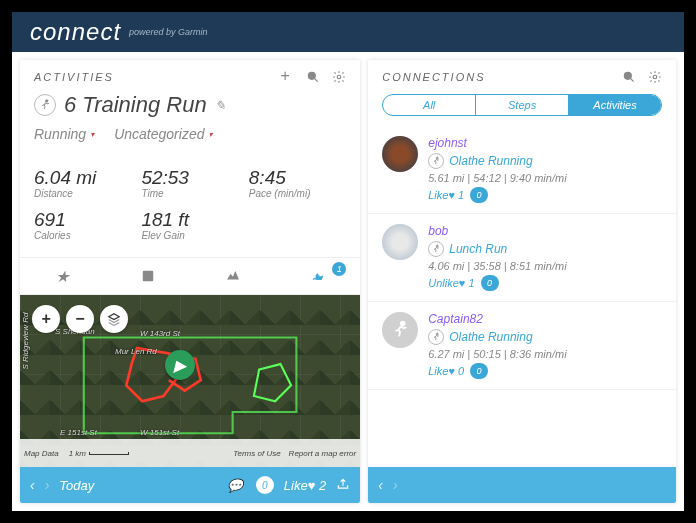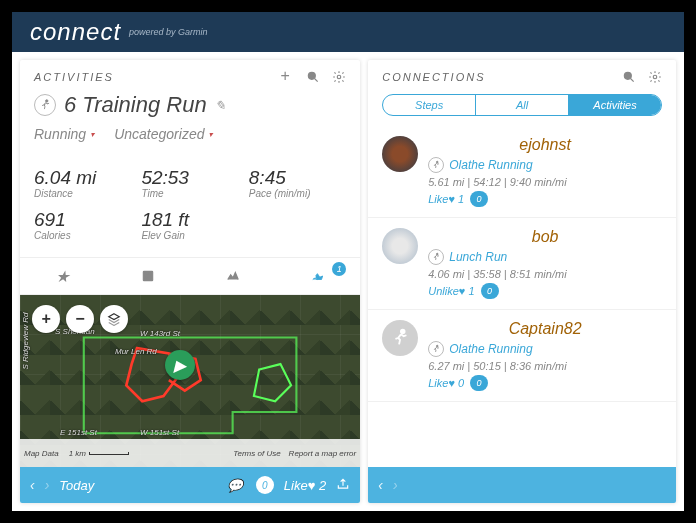--- a/index.html
+++ b/index.html
@@ -66,21 +66,21 @@
   .seg.active { background: #3aa7d8; color: #fff; }
   .seg:not(:last-child) { border-right: 1px solid #3aa7d8; }
 
   .conn-item { display: flex; gap: 10px; padding: 10px 14px; border-bottom: 1px solid #f0f0f0; }
   .avatar { width: 36px; height: 36px; border-radius: 50%; background: #ccc; flex-shrink: 0; display: flex; align-items: center; justify-content: center; color: #666; }
   .av1 { background: radial-gradient(circle, #8a4a2a 30%, #2a3a4a 100%); }
   .av2 { background: radial-gradient(circle, #e8e8e8 30%, #a8b8c8 100%); }
   .av3 { background: #d0d0d0; }
   .av3 svg { width: 22px; height: 22px; }
   .conn-body { flex: 1; font-size: 11px; color: #888; }
-  .conn-name { color: #a16207; font-size: 16px; margin-bottom: 3px; text-align: center; }
+  .conn-name { color: #8b5cf6; font-size: 12px; margin-bottom: 3px; }
   .conn-act { display: flex; align-items: center; gap: 5px; margin-bottom: 3px; }
   .conn-act-name { color: #3aa7d8; font-size: 12px; }
   .round-icon-sm { width: 16px; height: 16px; border: 1px solid #bbb; border-radius: 50%; display: inline-flex; align-items: center; justify-content: center; color: #888; font-size: 9px; }
   .conn-stats { font-size: 11px; color: #888; margin-bottom: 3px; }
   .like-row { display: flex; align-items: center; gap: 6px; }
   .like-link { color: #3aa7d8; font-size: 11px; cursor: pointer; }
   .comment-bubble { background: #3aa7d8; color: #fff; font-size: 9px; width: 18px; height: 16px; border-radius: 8px; display: inline-flex; align-items: center; justify-content: center; position: relative; }
   .comment-bubble::after { content: ""; position: absolute; bottom: -3px; left: 4px; border: 3px solid transparent; border-top-color: #3aa7d8; }
 
   svg.ico { width: 14px; height: 14px; fill: currentColor; stroke: currentColor; }
@@ -232,22 +232,22 @@
                   <line x1="15" y1="15" x2="20" y2="20"></line>
                 </svg></span>
           <span><svg class="ico" viewBox="0 0 24 24">
                   <circle cx="12" cy="12" r="3" fill="none" stroke-width="2"></circle>
                   <path d="M12 2v3M12 19v3M4.2 4.2l2 2M17.8 17.8l2 2M2 12h3M19 12h3M4.2 19.8l2-2M17.8 6.2l2-2" stroke-width="2"></path>
                 </svg></span>
         </div>
       </div>
 
       <div class="seg-control">
+        <div class="seg">All</div>
         <div class="seg">Steps</div>
-        <div class="seg">All</div>
         <div class="seg active">Activities</div>
       </div>
 
       <div style="flex:1;overflow:auto">
         <div class="conn-item">
           <div class="avatar av1"></div>
           <div class="conn-body">
             <div class="conn-name">ejohnst</div>
             <div class="conn-act">
                   <span class="round-icon-sm">

